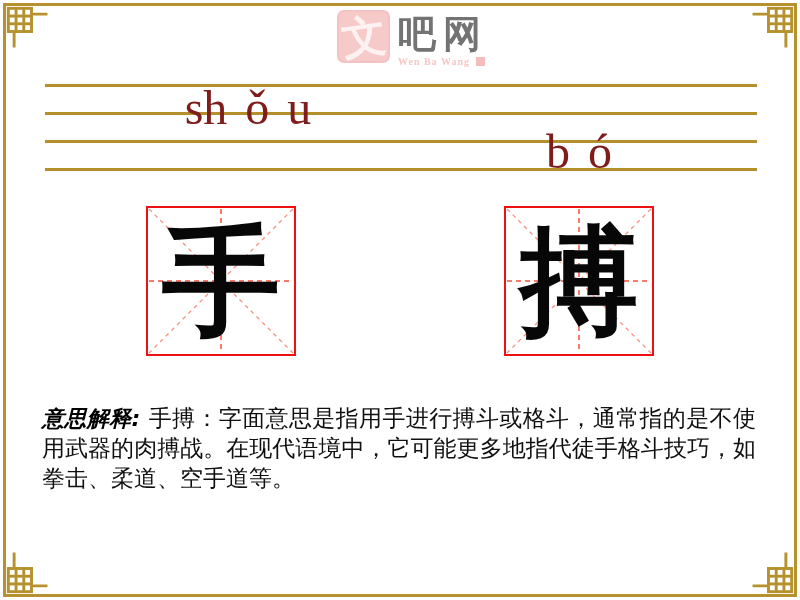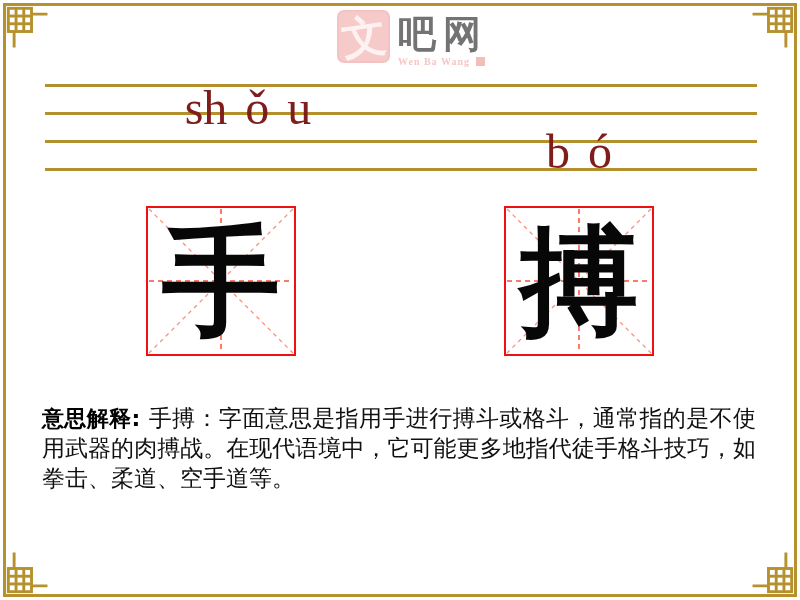--- a/index.html
+++ b/index.html
@@ -63,21 +63,21 @@
   }
 
   
   .explain{
     position:absolute;left:42px;top:404px;width:714px;
     font-size:23px;line-height:30px;color:#101010;text-align:justify;
     font-family:"Liberation Serif", serif;
   }
   .explain .label{
     font-weight:bold;color:#000;margin-right:8px;
-    font-family:"DejaVu Sans", sans-serif;font-size:22px;
+    font-family:"DejaVu Sans", sans-serif;font-size:22px;font-style:italic;
   }
 </style>
 </head>
 <body>
 
 <div id="stage">
 
   <div class="frame"></div>
 
   <svg class="corner tl" viewBox="0 0 60 60">

